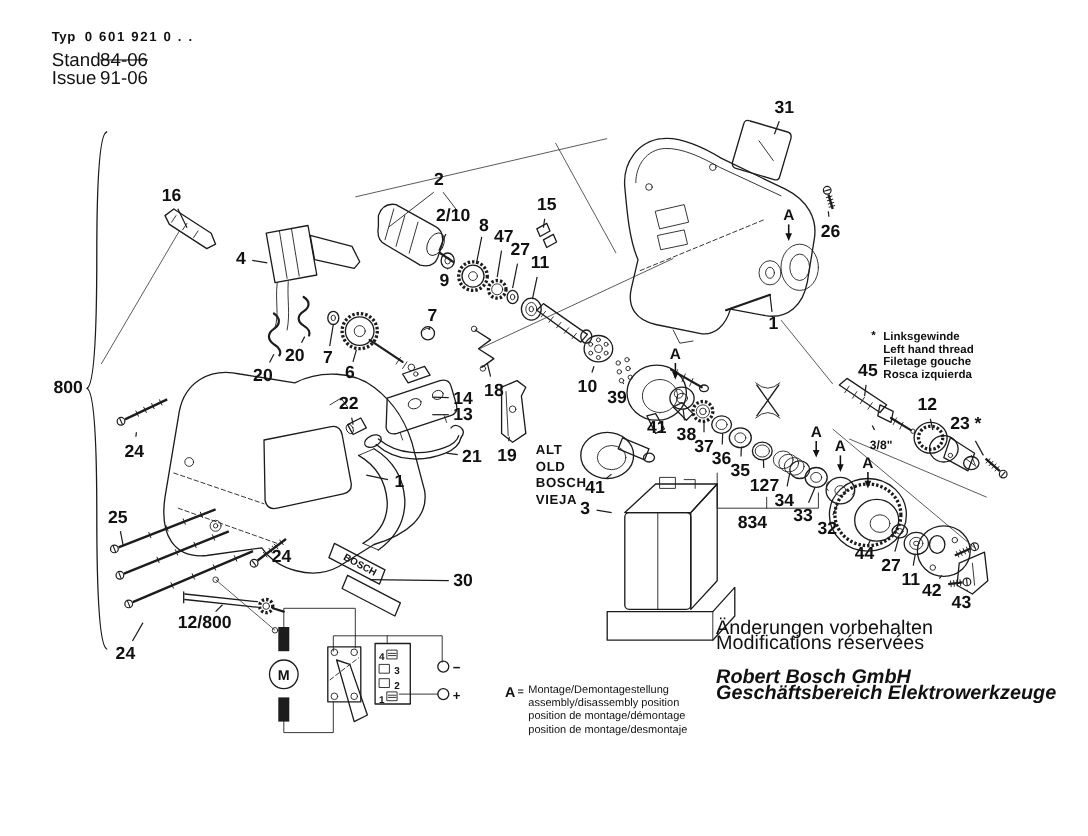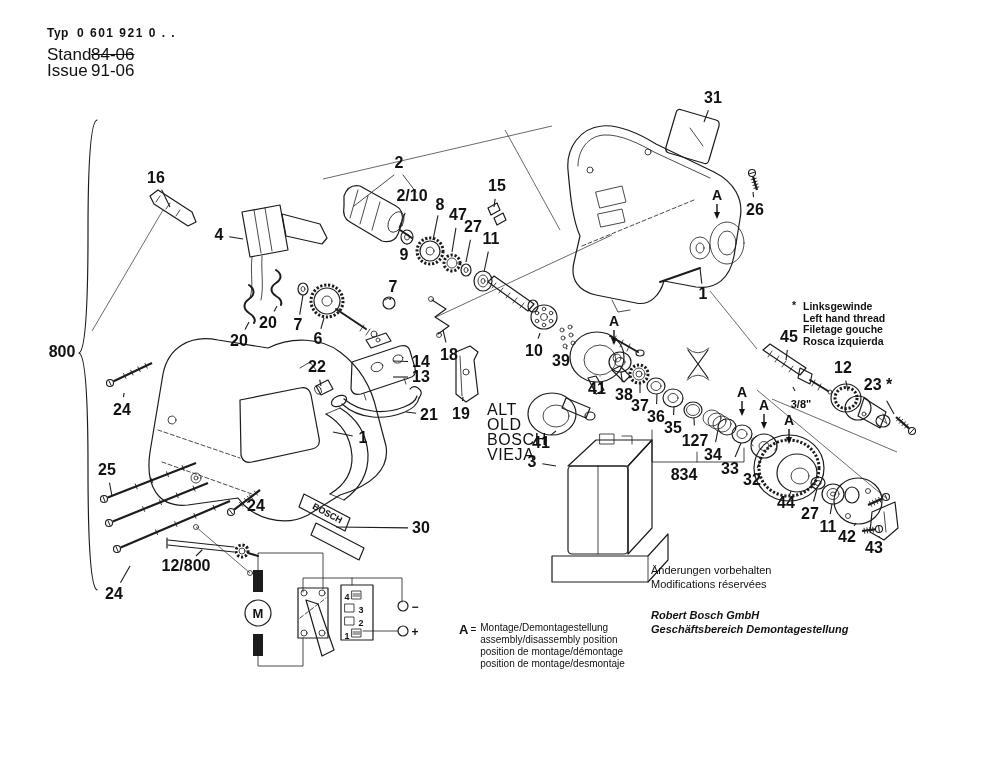--- a/index.html
+++ b/index.html
@@ -20,29 +20,29 @@
   .typ-line .t{font-weight:700;margin-right:8px;}
   .typ-line .n{font-weight:600;letter-spacing:1.5px;}
   .meta{font-size:17px;margin-top:7px;line-height:16px;}
   .meta .lab{display:inline-block;width:44px;}
   .strike{text-decoration:line-through;}
   
   .thread-note{position:absolute;left:803px;top:301px;font-size:10.5px;font-weight:600;
                line-height:11.6px;}
   .thread-note .star{position:absolute;left:-11px;top:-1px;font-weight:700;}
   
-  .old-note{position:absolute;left:487px;top:402px;font-size:16px;font-weight:400;
+  .old-note{position:absolute;left:487px;top:402px;font-size:12px;font-weight:700;
             line-height:15px;letter-spacing:.6px;}
   
   .assembly-note{position:absolute;left:459px;top:622px;display:flex;align-items:flex-start;}
   .assembly-note .sym{font-size:13px;font-weight:700;margin-right:2px;}
   .assembly-note .eq{font-size:10px;margin:2px 4px 0 0;}
   .assembly-note .lines{font-size:10px;line-height:12px;}
   
-  .footer{position:absolute;left:651px;top:563px;font-size:11px;line-height:14.4px;}
+  .footer{position:absolute;left:651px;top:563px;font-size:18px;line-height:14.4px;}
   .footer .company{font-weight:700;margin-top:16px;font-style:italic;}
 </style>
 </head>
 <body>
 
 <div id="page">
 
   <svg id="diagram-svg" width="989" height="760" viewBox="0 0 989 760">
 
     <g>
@@ -638,17 +638,17 @@
       </div>
   </div>
 
   <div class="footer">
     <div class="mods">
         <div>Änderungen vorbehalten</div>
         <div>Modifications réservées</div>
       </div>
     <div class="company">
         <div>Robert Bosch GmbH</div>
-        <div>Geschäftsbereich Demontagestellung</div>
+        <div>Geschäftsbereich Elektrowerkzeuge</div>
       </div>
   </div>
 
 </div>
 
 </body></html>

